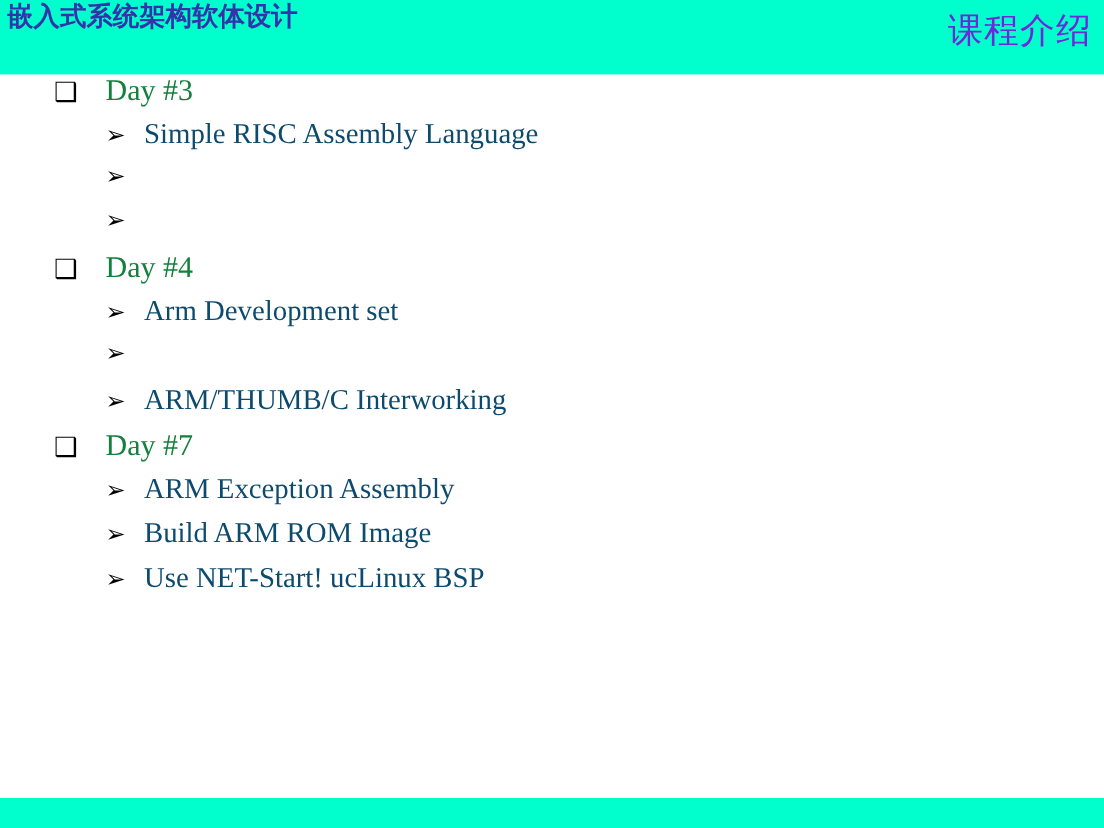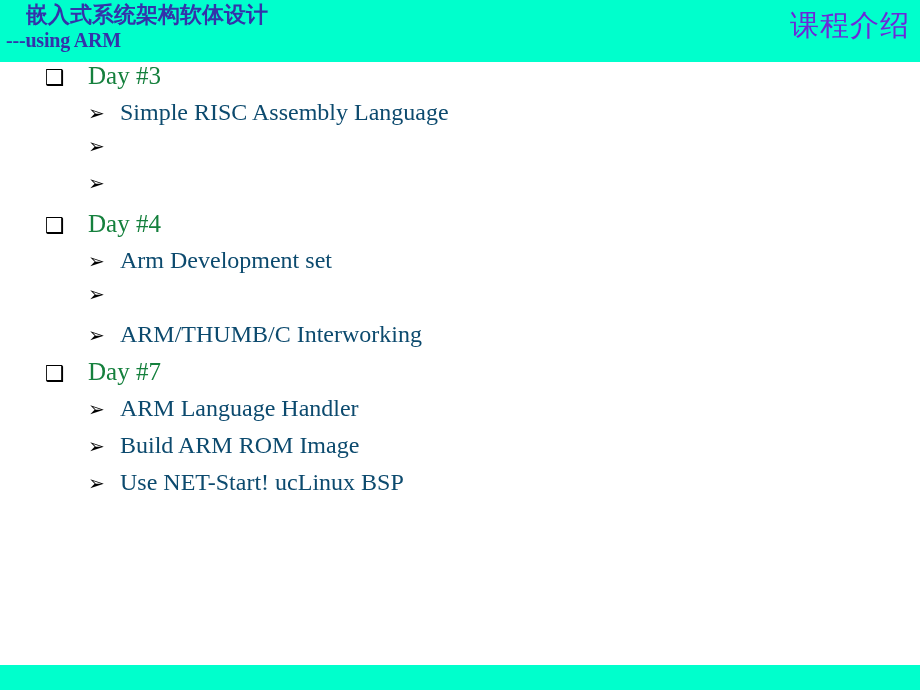--- a/index.html
+++ b/index.html
@@ -33,21 +33,20 @@
   }
   .title-cn {
     font-family: "DejaVu Sans", "Liberation Sans", sans-serif;
     font-weight: bold;
     font-size: 22px;
     color: #3333AA;
     letter-spacing: 0px;
     white-space: nowrap;
     display: block;
     line-height: 1.28;
-    margin-left: 20px;
   }
   .title-sub {
     font-family: "Liberation Serif", "DejaVu Serif", serif;
     font-weight: bold;
     font-size: 20px;
     color: #3333AA;
     white-space: nowrap;
     display: block;
     line-height: 1.15;
     letter-spacing: -0.2px;
@@ -133,21 +132,20 @@
     height: 25px;
     background: #00FFCC;
   }
 </style>
 </head>
 <body>
 
 <div class="header-band">
   <div class="header-titles">
     <span class="title-cn">嵌入式系统架构软体设计</span>
-    <span class="title-sub">---using ARM</span>
   </div>
   <div class="header-right">课程介绍</div>
 </div>
 
 <div class="slide-body">
 
   <div class="section">
     <div class="lvl1">
       <span class="lvl1-bullet">❑</span>
       <span class="lvl1-text">Day #3</span>
@@ -182,21 +180,21 @@
     </div>
   </div>
 
   <div class="section">
     <div class="lvl1">
       <span class="lvl1-bullet">❑</span>
       <span class="lvl1-text">Day #7</span>
     </div>
     <div class="lvl2">
       <span class="lvl2-bullet">➢</span>
-      <span class="lvl2-text">ARM Language Handler</span>
+      <span class="lvl2-text">ARM Exception Assembly</span>
     </div>
     <div class="lvl2">
       <span class="lvl2-bullet">➢</span>
       <span class="lvl2-text">Build ARM ROM Image</span>
     </div>
     <div class="lvl2">
       <span class="lvl2-bullet">➢</span>
       <span class="lvl2-text">Use NET-Start! ucLinux BSP</span>
     </div>
   </div>

